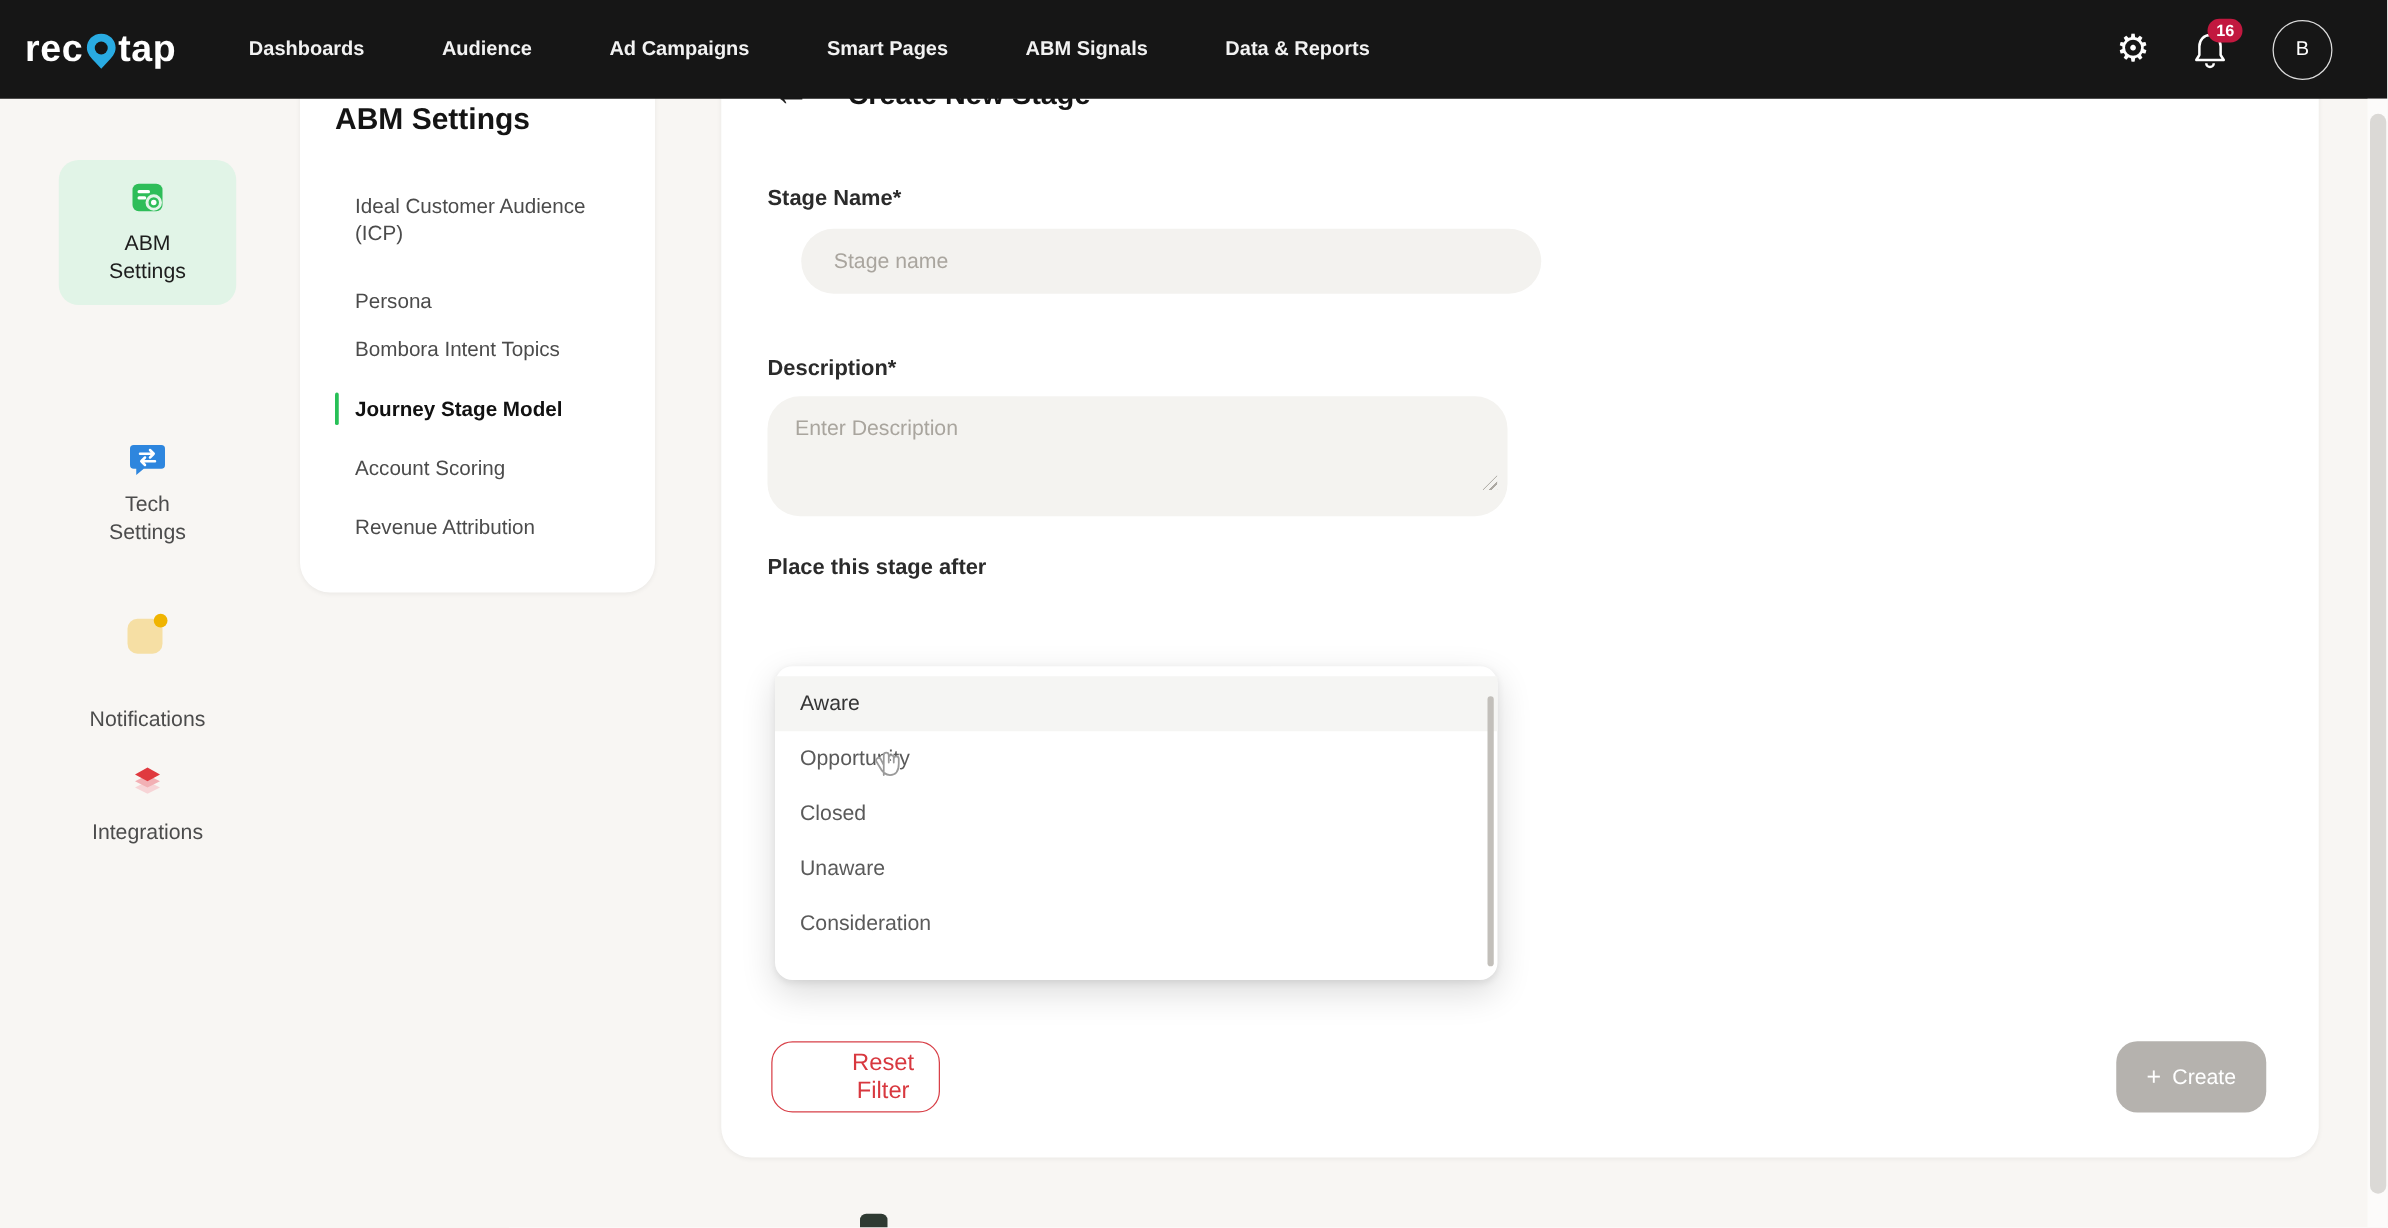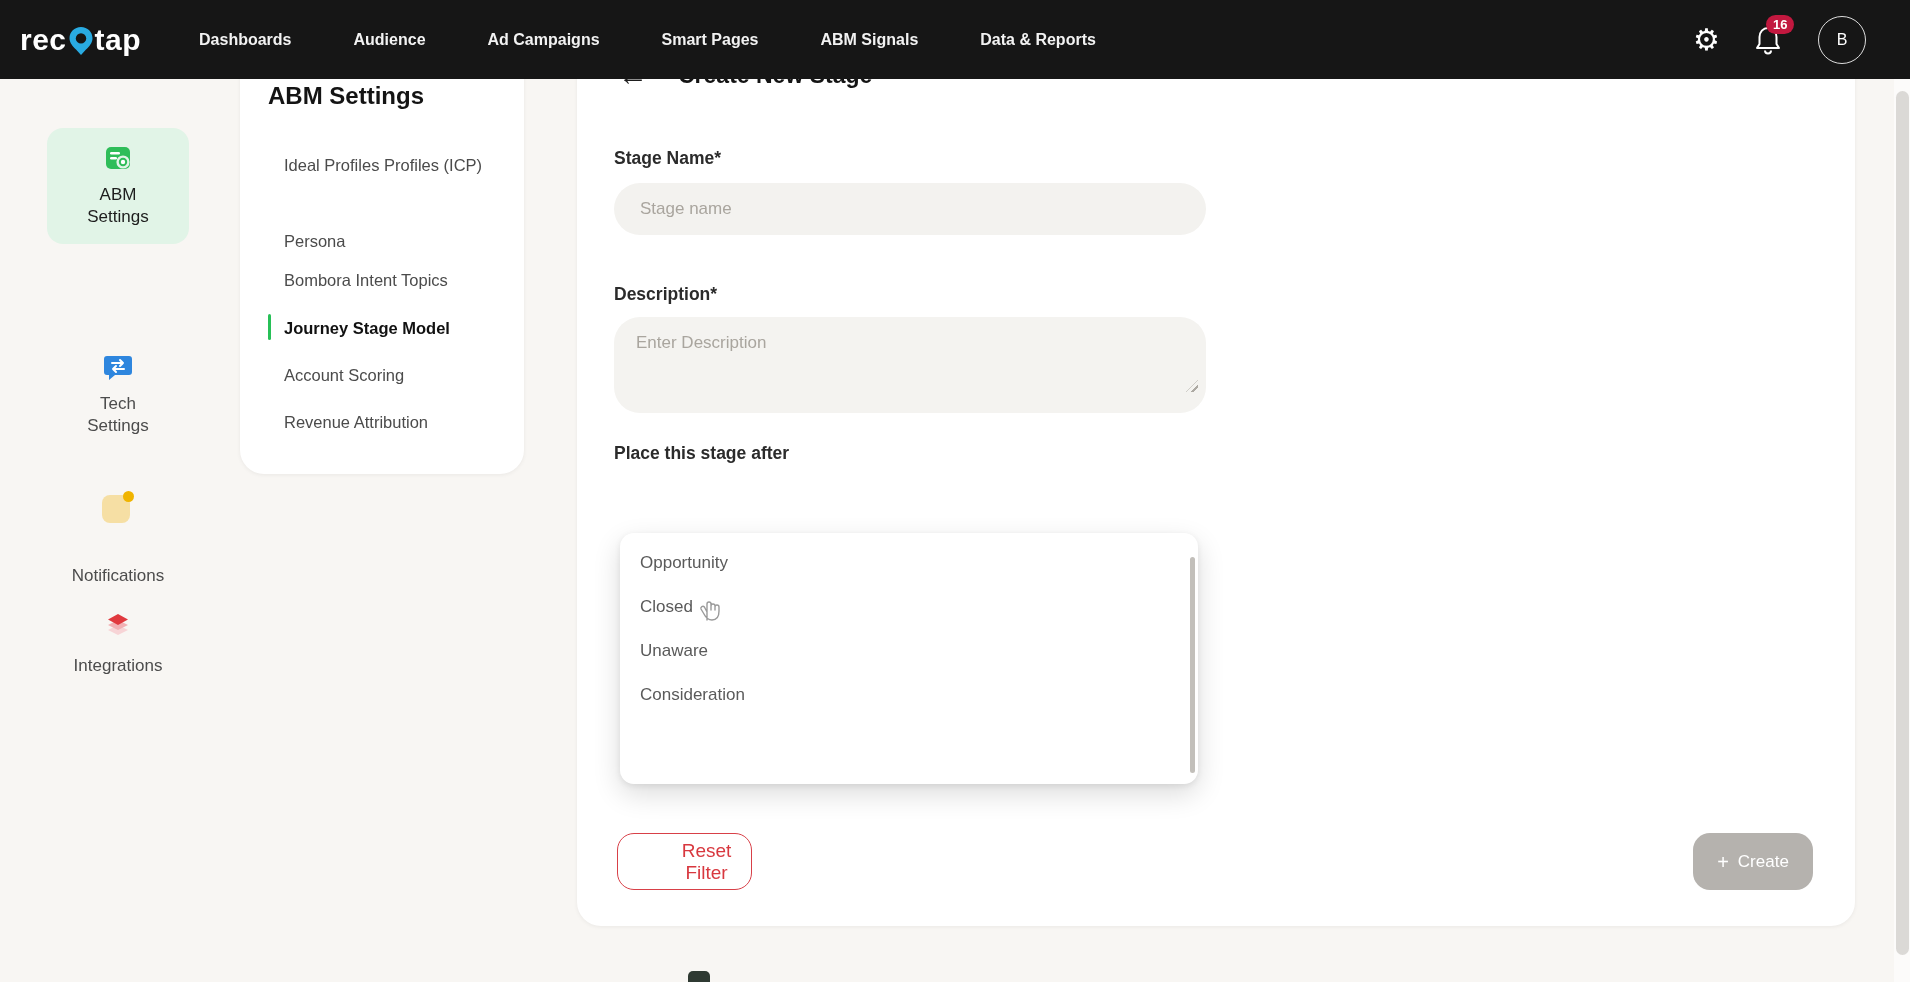--- a/index.html
+++ b/index.html
@@ -33,21 +33,21 @@
   .settings-item { position:absolute; left:44px; width:220px; font-size:16.5px; color:#4b4b4b; line-height:1.35; cursor:pointer; }
   .settings-item.active { font-weight:700; color:#111; }
   .active-bar { position:absolute; left:28px; width:3px; height:26px; background:#27c057; border-radius:2px; }
 
   
   .main-card { position:absolute; left:577px; top:36px; width:1278px; height:890px; background:#fff; border-radius:24px; box-shadow:0 1px 4px rgba(0,0,0,.06); z-index:3; }
   .back-arrow { position:absolute; left:618px; top:58px; font-size:30px; color:#1e1e1e; z-index:4; cursor:pointer; }
   .page-title { position:absolute; left:678px; top:62px; font-size:23px; font-weight:700; color:#141414; z-index:4; }
 
   .field-label { position:absolute; left:614px; font-size:17.5px; font-weight:700; color:#2b2b2b; z-index:4; }
-  .pill-input { position:absolute; left:614px; width:592px; height:52px; background:#f3f2ef; border:none; border-radius:26px; padding:12px 26px; font-size:17px; color:#3a3a3a; z-index:4; font-family:"Liberation Sans",sans-serif; }
+  .pill-input { position:absolute; left:641px; width:592px; height:52px; background:#f3f2ef; border:none; border-radius:26px; padding:12px 26px; font-size:17px; color:#3a3a3a; z-index:4; font-family:"Liberation Sans",sans-serif; }
   .pill-input::placeholder { color:#a9a59e; }
   textarea.area { position:absolute; left:614px; width:592px; height:96px; background:#f4f3f0; border:none; border-radius:26px; padding:16px 22px; font-size:17px; color:#3a3a3a; resize:none; z-index:4; font-family:"Liberation Sans",sans-serif; }
   textarea.area::placeholder { color:#a9a59e; }
   .resize-grip { position:absolute; left:1186px; top:380px; width:12px; height:12px; z-index:5;
     background:repeating-linear-gradient(135deg, transparent 0 3px, #9a968f 3px 4.5px); clip-path:polygon(100% 0,100% 100%,0 100%); opacity:.8; }
 
   .select-box { position:absolute; left:614px; top:477px; width:592px; height:53px; background:#f2f1ee; border-radius:26px; display:flex; align-items:center; padding:0 26px; z-index:4; cursor:pointer; }
   .select-placeholder { font-size:17px; color:#a9a59e; flex:1; }
 
   .helper-frag { position:absolute; left:1207px; top:536px; font-size:16.5px; color:#8b8781; z-index:2; }
@@ -145,21 +145,21 @@
         <polygon points="17,14 27,19 17,24 7,19" fill="#f7d4d6"></polygon>
         <polygon points="17,9 27,14 17,19 7,14" fill="#f2b0b4"></polygon>
         <polygon points="17,3 27,8.5 17,14 7,8.5" fill="#e0393e"></polygon>
       </svg>
       <span class="rail-label">Integrations</span>
     </div>
   </div>
 
   <div class="settings-card">
     <div class="settings-title">ABM Settings</div>
-    <div class="settings-item" style="top:118px;">Ideal Profiles Profiles (ICP)</div>
+    <div class="settings-item" style="top:118px;">Ideal Customer Audience (ICP)</div>
     <div class="settings-item" style="top:194px;">Persona</div>
     <div class="settings-item" style="top:233px;">Bombora Intent Topics</div>
     <span class="active-bar" style="top:278px;"></span>
     <div class="settings-item active" style="top:281px;">Journey Stage Model</div>
     <div class="settings-item" style="top:328px;">Account Scoring</div>
     <div class="settings-item" style="top:375px;">Revenue Attribution</div>
   </div>
 
   <div class="main-card"></div>
 
@@ -175,20 +175,21 @@
 
   <div class="field-label" style="top:443px;">Place this stage after</div>
 
   <div class="helper-frag">ng to the journey's needs.</div>
   <div class="ghost-box"></div>
   <div class="frag-a"></div>
   <div class="frag-b"></div>
   <div class="frag-bottom"></div>
 
   <div class="dropdown">
+    <div class="opt active">Aware</div>
     <div class="opt">Opportunity</div>
     <div class="opt">Closed</div>
     <div class="opt">Unaware</div>
     <div class="opt">Consideration</div>
     <div class="dd-scroll"></div>
   </div>
 
   <svg class="hand-cursor" width="26" height="30" viewBox="0 0 26 30">
     <path d="M9 28 L9 12 a2 2 0 0 1 4 0 l0 6 m0 -4 a2 2 0 0 1 4 0 l0 4 m0 -3 a2 2 0 0 1 4 0 l0 4 c0 5 -2 9 -7 9 c-4 0 -6 -2 -8 -6 l-3 -5 a2 2 0 0 1 3.4 -2 L9 20" fill="#fff" stroke="#9a9a9a" stroke-width="1.4" stroke-linecap="round" stroke-linejoin="round"></path>
   </svg>

